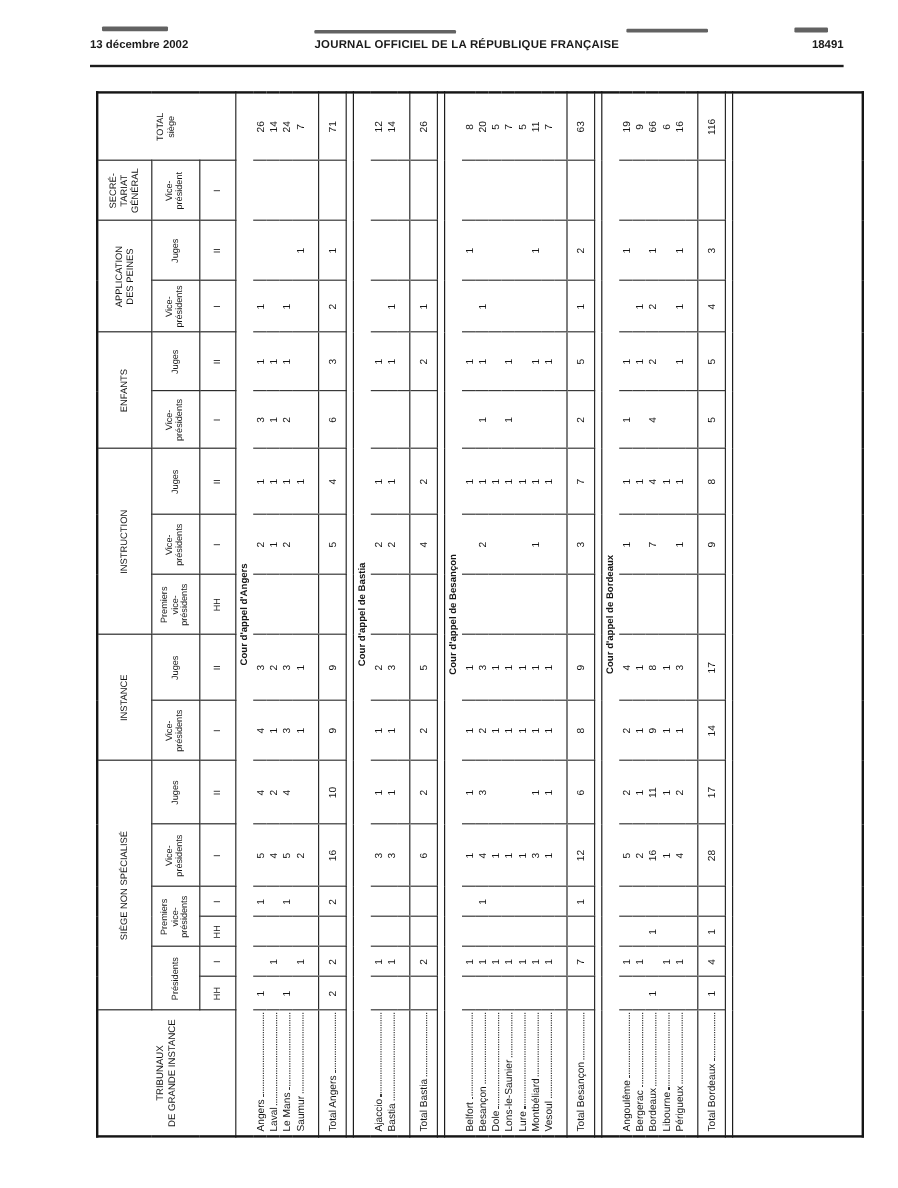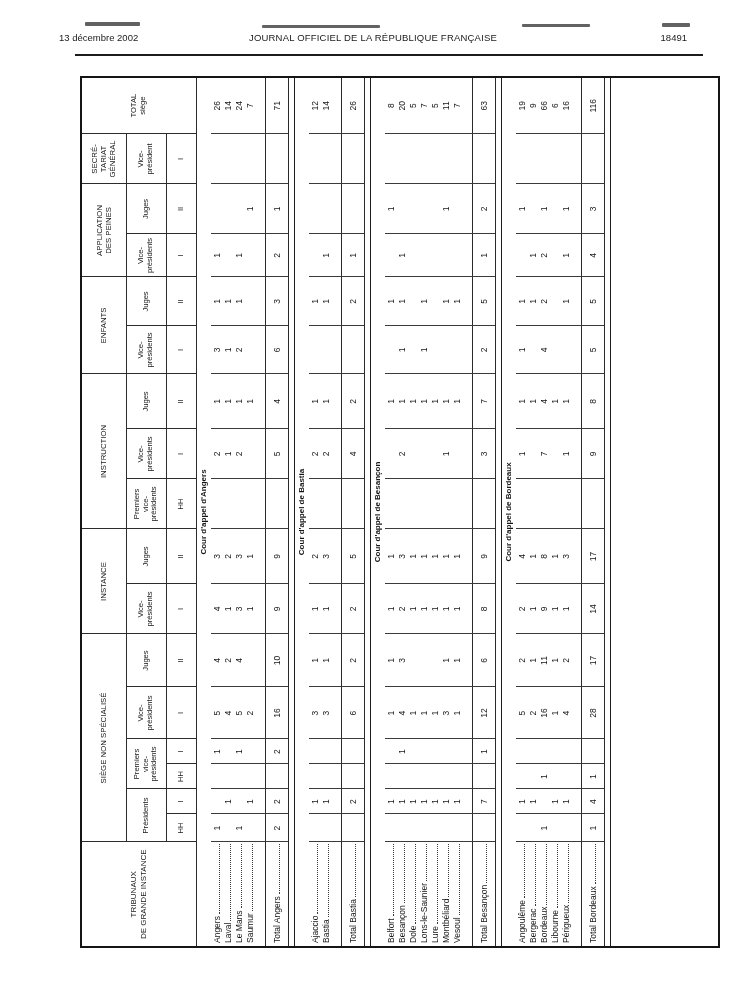--- a/index.html
+++ b/index.html
@@ -1,19 +1,19 @@
 <!DOCTYPE html>
 <html><head>
 <meta charset="utf-8">
 <style>
   html,body{margin:0;padding:0;}
   body{width:748px;height:990px;overflow:hidden;position:relative;background:#ffffff;
        font-family:"Liberation Sans",sans-serif;color:#1a1a1a;}
   
-  .page-header{position:absolute;left:59px;top:32px;width:628px;height:16px;font-size:9.5px;}
+  .page-header{position:absolute;left:75px;top:32px;width:628px;height:16px;font-size:9.5px;font-weight:bold;}
   .ph-date{position:absolute;left:0;top:0;}
   .ph-title{position:absolute;left:0;right:0;text-align:center;letter-spacing:.2px;}
   .ph-num{position:absolute;right:0;top:0;}
   .header-rule{position:absolute;left:75px;top:54px;width:628px;height:2px;background:#1c1c1c;}
   .scan-mark{position:absolute;background:#2e2e2e;border-radius:1px;opacity:.75;}
   
   #rot-wrap{position:absolute;left:80px;top:948px;width:870px;height:640px;
             transform:rotate(-90deg);transform-origin:0 0;}
   table{border-collapse:collapse;table-layout:fixed;width:870px;height:640px;
         border:2px solid #151515;font-size:8.5px;color:#161616;}

